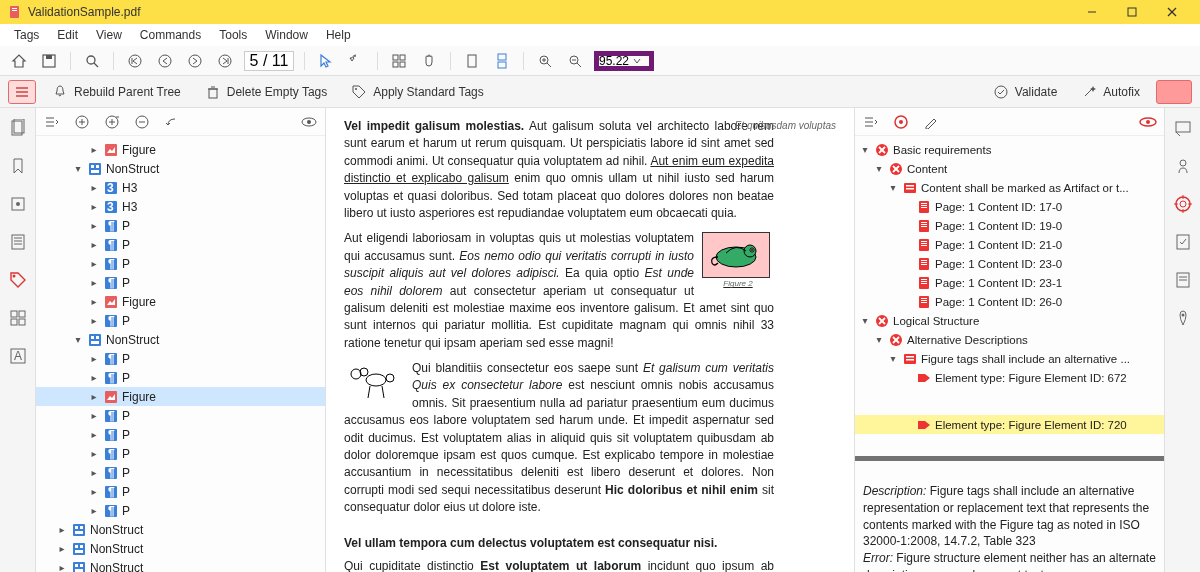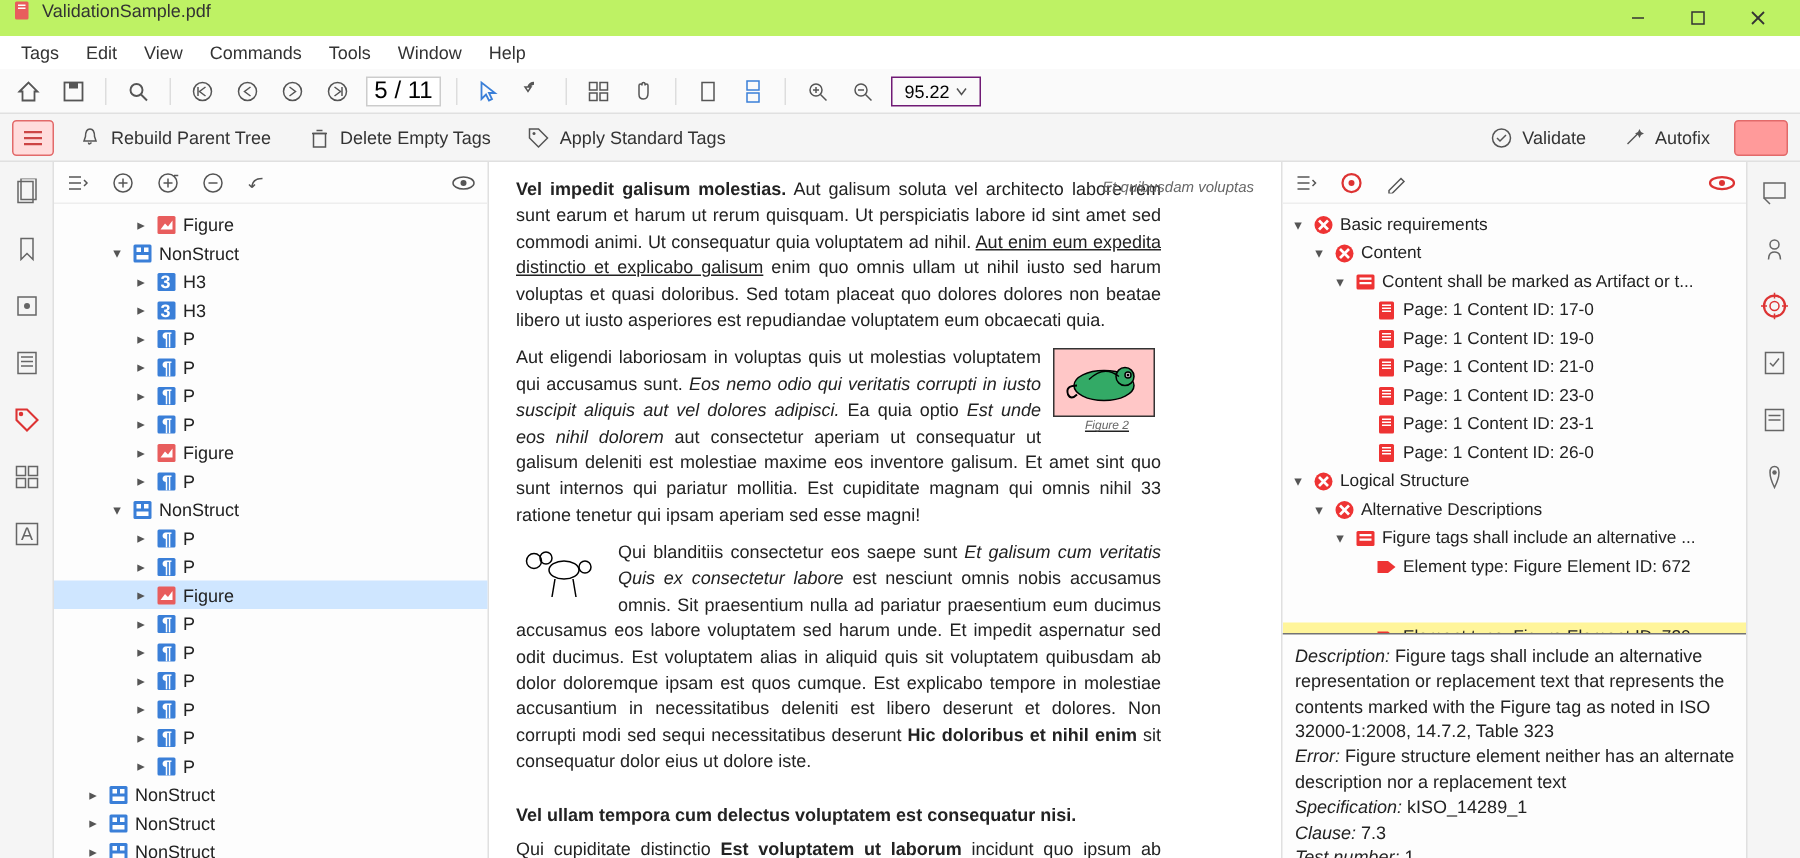--- a/index.html
+++ b/index.html
@@ -1,30 +1,30 @@
 <!DOCTYPE html>
 <html><head>
 <meta charset="utf-8">
 <style>
 * { margin: 0; padding: 0; box-sizing: border-box; font-family: -apple-system, BlinkMacSystemFont, "Segoe UI", Arial, sans-serif; font-size: 12px; }
 body { background: #fff; width: 1200px; height: 572px; overflow: hidden; display: flex; flex-direction: column; }
 
-.titlebar { height: 24px; display: flex; padding: 0 8px; background: #bef264; }
+.titlebar { height: 24px; display: flex; align-items: center; padding: 0 8px; background: #fde047; }
 .titlebar .icon-doc { width: 14px; height: 14px; margin-right: 6px; }
 .titlebar .title { flex: 1; color: #333; font-size: 12px; }
 .titlebar .win-btn { width: 40px; height: 24px; display: flex; align-items: center; justify-content: center; color: #333; }
 
 .menubar { height: 22px; display: flex; align-items: center; padding: 0 6px; gap: 2px; background: #fff; }
 .menubar .menu { padding: 2px 8px; color: #333; font-size: 12px; }
 
 .toolbar { height: 30px; display: flex; align-items: center; padding: 0 8px; gap: 8px; background: #fafafa; border-bottom: 1px solid #e0e0e0; }
 .toolbar .tb-btn { width: 22px; height: 22px; display: flex; align-items: center; justify-content: center; color: #555; }
 .toolbar .sep { width: 1px; height: 18px; background: #ddd; margin: 0 2px; }
 .toolbar .page-input { width: 50px; height: 20px; border: 1px solid #ccc; text-align: center; font-size: 16px; }
-.toolbar .zoom-box { width: 60px; height: 20px; border: 1px solid #701a75; text-align: center; font-size: 11px; display: flex; align-items: center; justify-content: center; gap: 4px; }
+.toolbar .zoom-box { width: 60px; height: 20px; border: 5px solid #701a75; text-align: center; font-size: 11px; display: flex; align-items: center; gap: 4px; }
 
 .actionbar { height: 32px; display: flex; align-items: center; padding: 0 8px; gap: 8px; background: #f5f5f5; border-bottom: 1px solid #e0e0e0; }
 .actionbar .hamburger-red { width: 28px; height: 24px; background: #ffdcdc; border: 1px solid #e26a6a; border-radius: 3px; display: flex; align-items: center; justify-content: center; }
 .actionbar .action-btn { display: flex; align-items: center; gap: 6px; padding: 3px 8px; color: #333; font-size: 12px; }
 .actionbar .spacer { flex: 1; }
 .actionbar .red-panel { width: 36px; height: 24px; background: #ff9a9a; border: 1px solid #e26a6a; border-radius: 3px; }
 
 .main { flex: 1; display: flex; overflow: hidden; }
 
 .left-rail { width: 36px; background: #f5f5f5; border-right: 1px solid #e0e0e0; display: flex; flex-direction: column; align-items: center; padding-top: 8px; gap: 14px; }
@@ -61,21 +61,21 @@
 .val-toolbar .vtb-btn.red { color: #d33; }
 .val-toolbar .spacer { flex: 1; }
 .val-tree { flex: 1; overflow-y: auto; padding: 4px 0; font-size: 12px; }
 .val-row { display: flex; align-items: center; min-height: 19px; padding: 1px 4px 1px 4px; cursor: default; }
 .val-row.hl-yellow { background: #fff59a; margin-top: 28px; }
 .val-arrow { width: 12px; display: inline-flex; align-items: center; justify-content: center; color: #555; font-size: 10px; }
 .val-arrow.blank { visibility: hidden; }
 .val-icon { width: 14px; height: 14px; margin: 0 4px; flex-shrink: 0; }
 .val-label { color: #222; font-size: 11.5px; white-space: nowrap; overflow: hidden; text-overflow: ellipsis; flex: 1; }
 
-.val-details { border-top: 1px solid #737373; padding: 6px 8px; font-size: 11.5px; color: #222; line-height: 1.4; overflow-y: auto; height: 150px; }
+.val-details { border-top: 5px solid #737373; padding: 22px 8px; font-size: 11.5px; color: #222; line-height: 1.4; overflow-y: auto; height: 116px; }
 .val-details i { font-style: italic; }
 
 .right-rail { width: 36px; background: #f5f5f5; border-left: 1px solid #e0e0e0; display: flex; flex-direction: column; align-items: center; padding-top: 8px; gap: 14px; }
 .right-rail .rail-btn { width: 24px; height: 24px; display: flex; align-items: center; justify-content: center; color: #666; }
 .right-rail .rail-btn.red { color: #d33; }
 
 svg { display: block; }
 </style>
 </head>
 <body>

